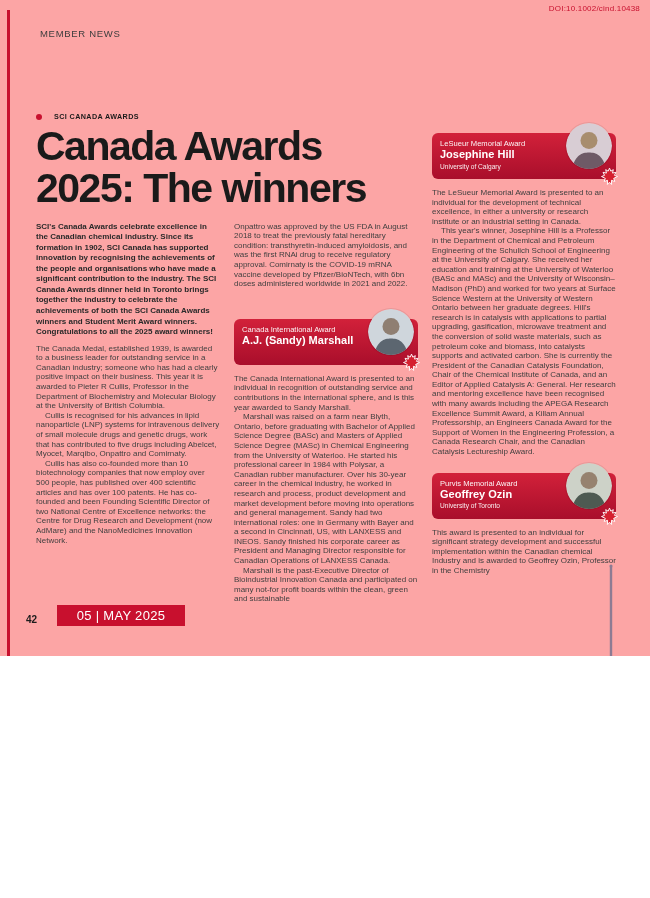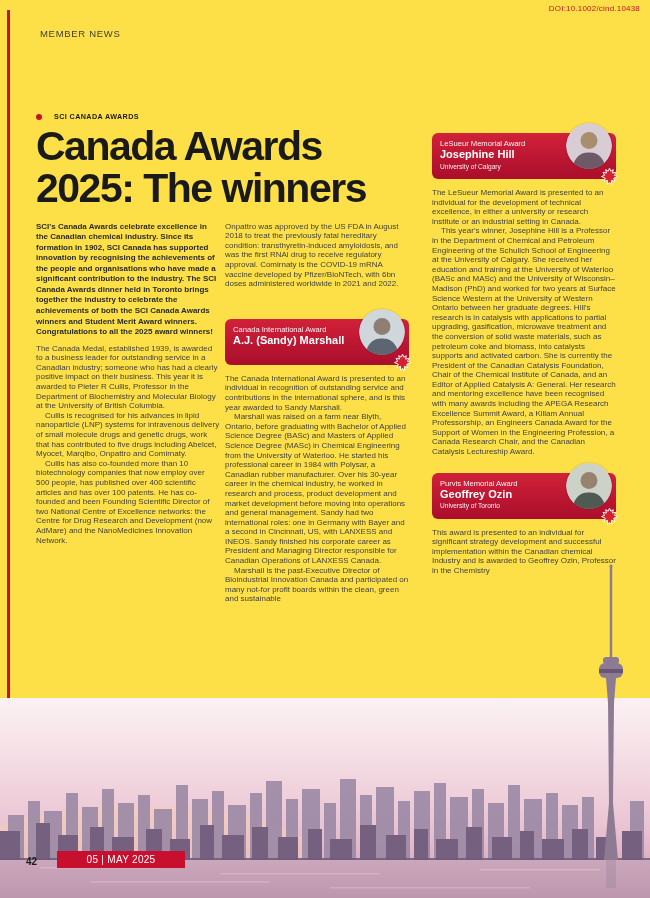--- a/index.html
+++ b/index.html
@@ -1,27 +1,27 @@
 <!DOCTYPE html>
 <html style="--accent: #C8102E; --card-top: #D2213A; --card-bottom: #A90E2B; --headline: #1A1A1A;"><head>
 <meta charset="utf-8">
 <style>
   * { margin:0; padding:0; box-sizing:border-box; }
   html,body { background:#ffffff; }
   body { font-family:"Liberation Sans", sans-serif; }
-  .page { position:relative; width:650px; height:898px; background:#fde047; overflow:hidden; }
+  .page { position:relative; width:650px; height:656px; background:#fca5a5; overflow:hidden; }
 
   .left-rule { position:absolute; left:7px; top:10px; width:3px; height:692px; background:var(--accent,#C8102E); }
   .doi { position:absolute; top:4px; right:10px; font-size:8px; color:var(--accent,#C8102E); letter-spacing:.2px; }
   .kicker { position:absolute; top:28px; left:40px; font-size:9.5px; letter-spacing:.7px; color:#3d3d3d; }
 
   .content { position:absolute; top:112px; left:36px; width:580px; display:flex; gap:14px; }
   .left-zone { width:382px; }
   .col { width:184px; }
-  .two-cols { display:flex; gap:5px; }
+  .two-cols { display:flex; gap:14px; }
   .col3 { padding-top:21px; }
 
   .section-label { display:flex; align-items:center; gap:12px; margin-bottom:5px; }
   .dot { width:6px; height:6px; border-radius:50%; background:var(--accent,#C8102E); }
   .section-text { font-size:7.2px; font-weight:bold; color:#1a1a1a; letter-spacing:.4px; }
 
   .headline { font-size:41px; font-weight:800; line-height:1.02; letter-spacing:-1.5px;
               color:var(--headline,#1A1A1A); margin:0 0 12px; }
 
   .intro { font-size:8px; font-weight:bold; line-height:1.32; color:#2a2a2a; margin-bottom:6px; }
@@ -39,21 +39,21 @@
   .portrait { position:absolute; right:4px; top:-10px; width:46px; height:46px; border-radius:50%;
               overflow:hidden; box-shadow:0 0 0 1px rgba(0,0,0,.08); z-index:1; }
   .portrait svg { display:block; width:100%; height:100%; }
   .leaf { position:absolute; right:-3px; bottom:-7px; width:19px; height:19px; z-index:2; }
   .leaf svg { display:block; width:100%; height:100%; }
 
   .skyline { position:absolute; left:0; top:553px; width:650px; height:345px; pointer-events:none; }
 
   .page-number { position:absolute; left:26px; bottom:31px; font-size:10px; font-weight:bold; color:#1c1c1c; z-index:3; }
   .issue-badge { position:absolute; left:57px; bottom:30px; width:128px; text-align:center; padding:3px 0;
-                 background:var(--accent,#C8102E); color:#fff; font-size:10px; letter-spacing:.3px; z-index:3; }
+                 background:var(--accent,#C8102E); color:#fff; font-size:13px; letter-spacing:.3px; z-index:3; }
 </style>
 </head>
 <body>
 
 <div class="page">
 
   <div class="left-rule"></div>
   <div class="doi">DOI:10.1002/cind.10438</div>
   <div class="kicker">MEMBER NEWS</div>
 

